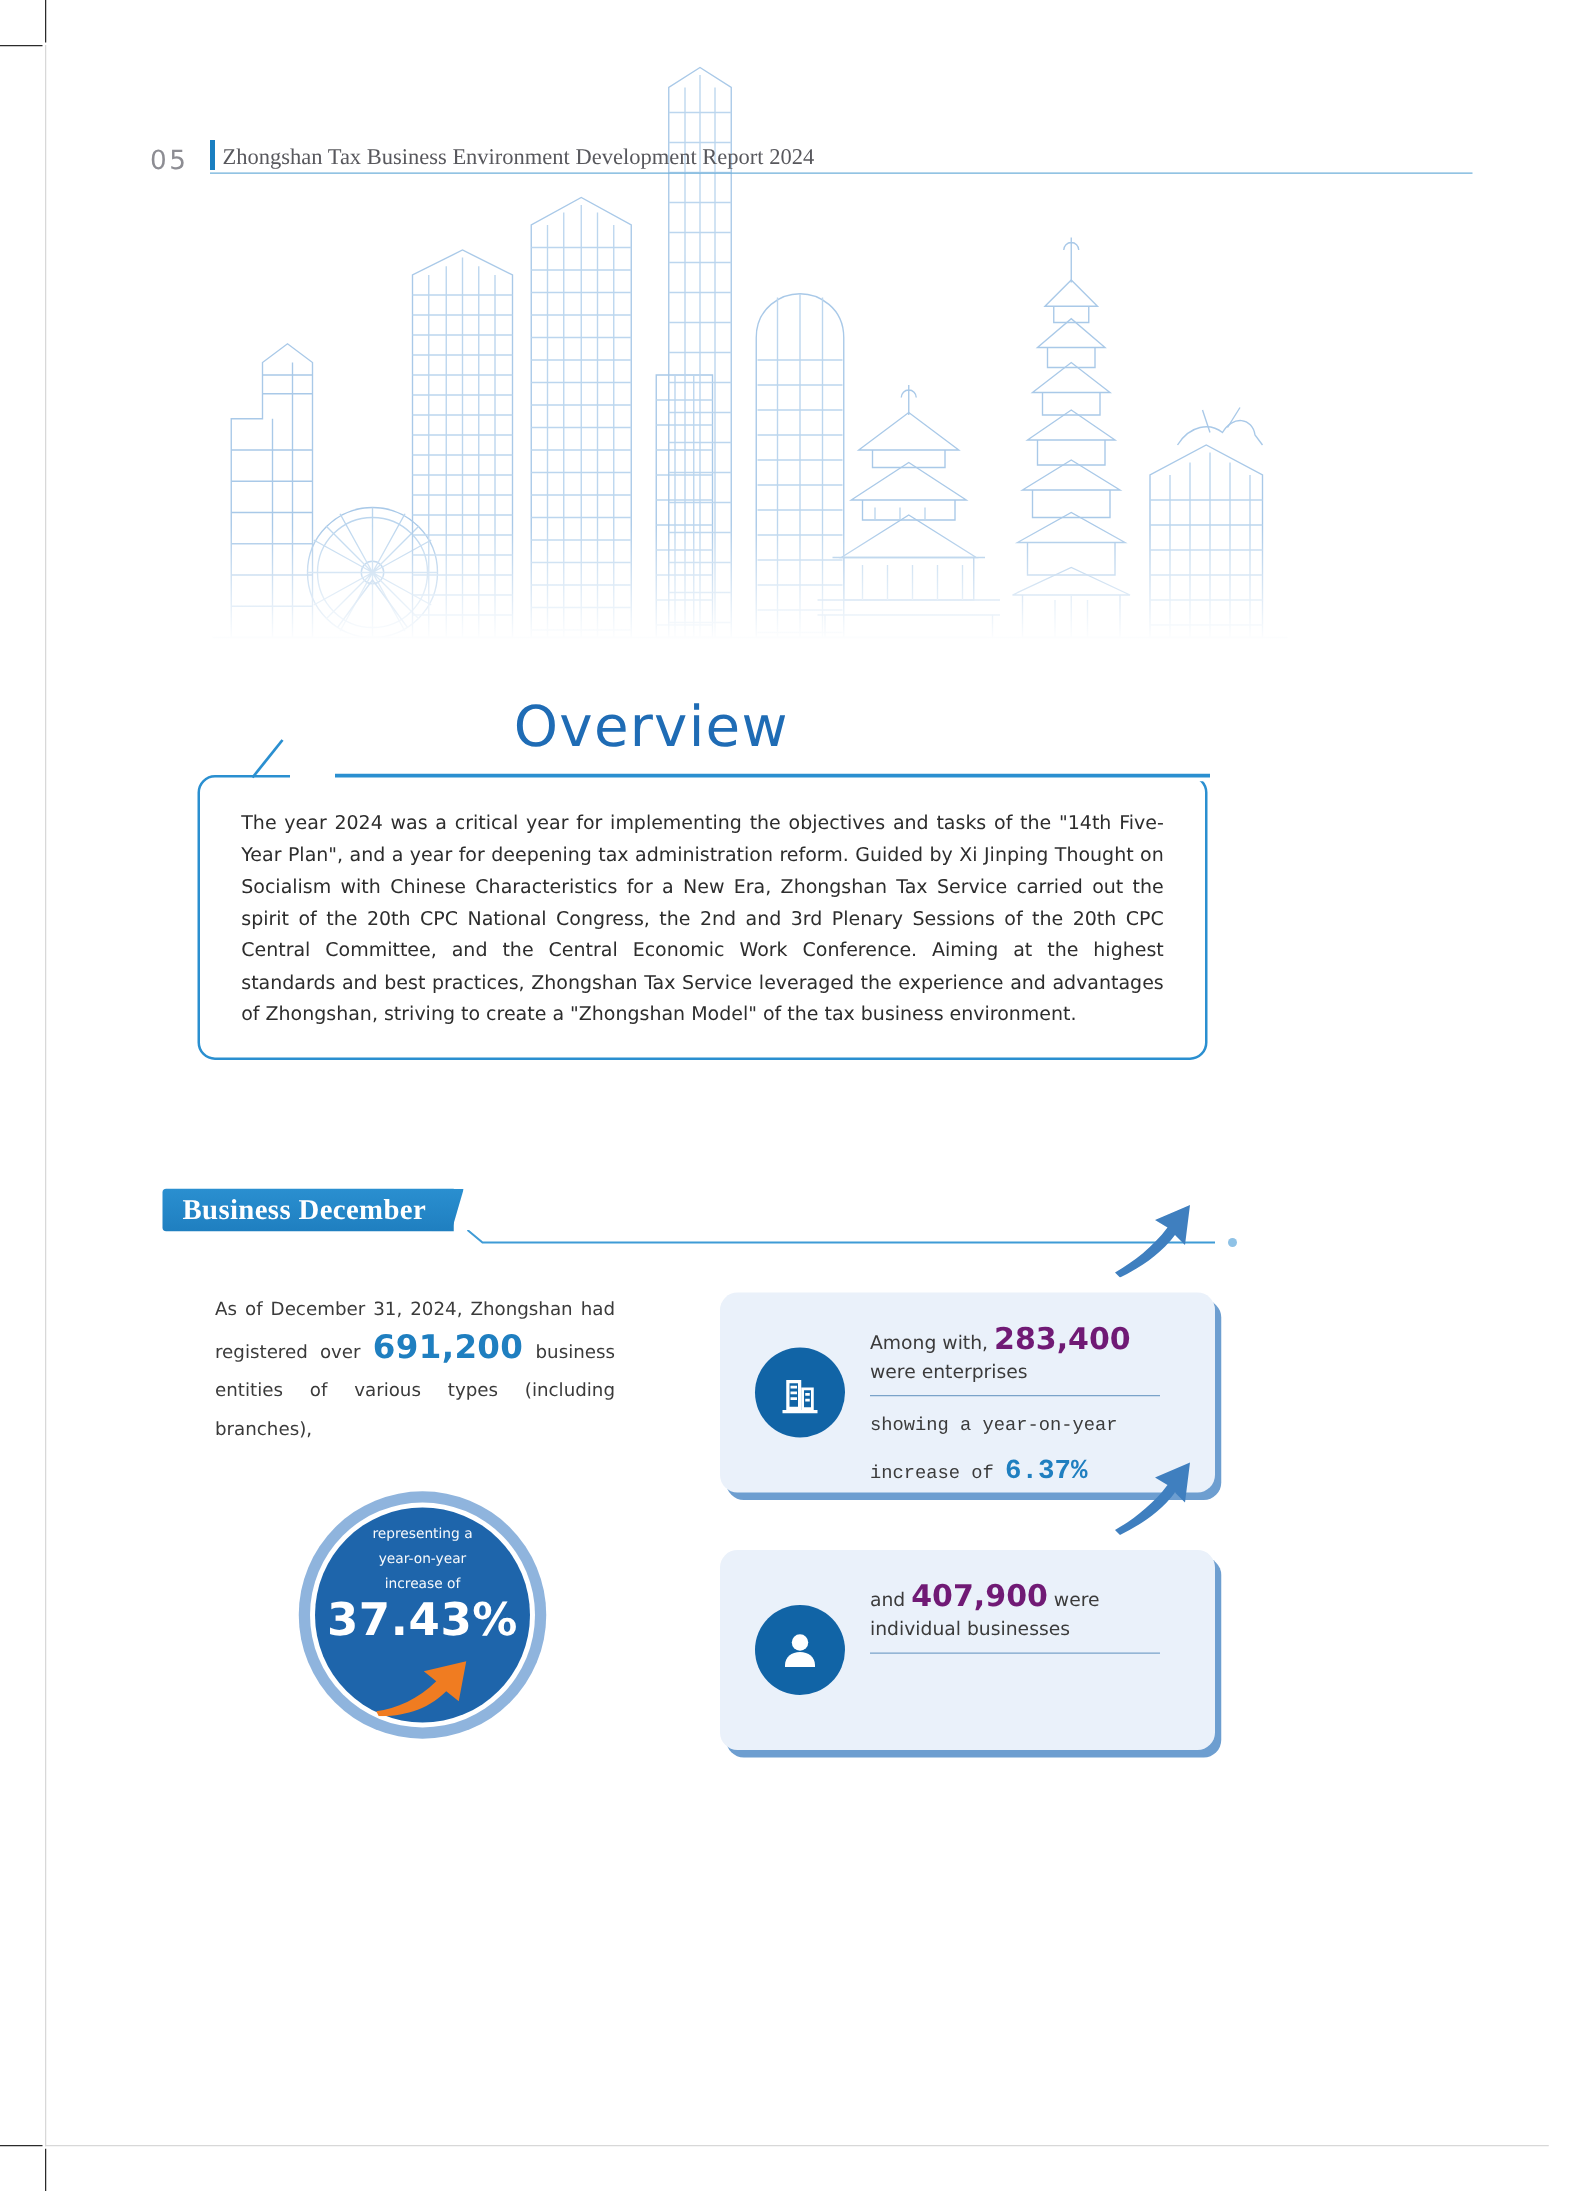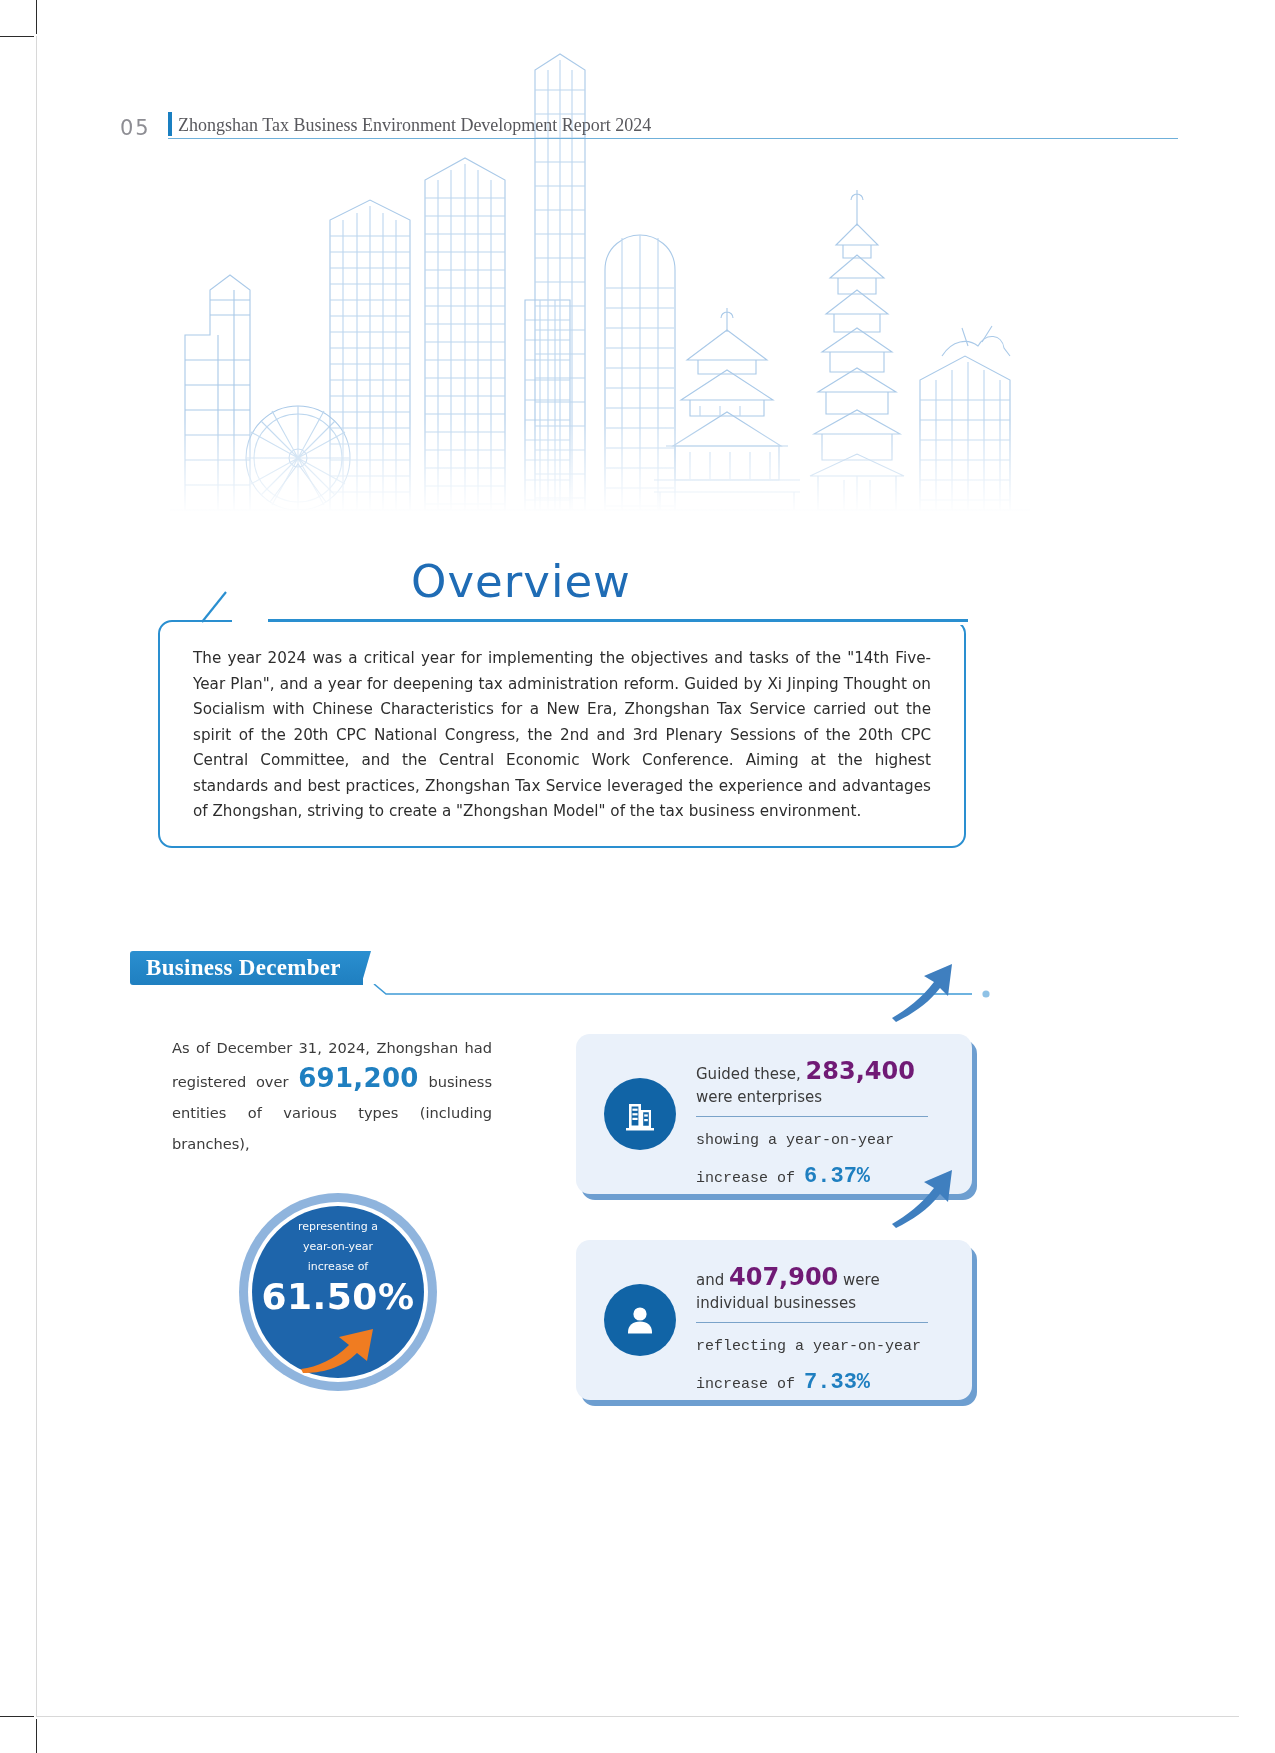--- a/index.html
+++ b/index.html
@@ -467,21 +467,21 @@
 
 <div class="circle-wrap">
   <div class="circle-outer"></div>
   <div class="circle-gap"></div>
   <div class="circle-inner"></div>
   <div class="circle-label">
     <div>representing a</div>
     <div>year-on-year</div>
     <div>increase of</div>
   </div>
-  <div class="circle-pct">61.50%</div>
+  <div class="circle-pct">37.43%</div>
   <div class="circle-arrow">
     <svg width="90" height="52" viewBox="0 0 90 52" xmlns="http://www.w3.org/2000/svg">
       <path d="M6 48 C22 46 40 38 54 24 L44 16 L78 8 L72 40 L62 32 C46 48 26 52 8 52 Z" fill="#f07c21"></path>
     </svg>
   </div>
 </div>
 
 <div class="card-shadow card-1-shadow"></div>
 <div class="card card-1">
   <div class="card-inner">
@@ -494,21 +494,21 @@
           <rect x="12.4" y="14.6" width="5.2" height="2.2"></rect>
           <rect x="12.4" y="19.2" width="5.2" height="2.2"></rect>
           <rect x="12.4" y="23.8" width="5.2" height="2.2"></rect>
           <rect x="24.2" y="20.4" width="3.6" height="2.2"></rect>
           <rect x="24.2" y="25" width="3.6" height="2.2"></rect>
         </g>
       </svg>
     </div>
     <div class="card-body">
       <div class="card-line-top">
-        <span>Guided these, </span><span class="num">283,400</span><br>
+        <span>Among with, </span><span class="num">283,400</span><br>
         <span>were enterprises</span>
       </div>
       <div class="card-divider"></div>
       <div class="card-line-bot">
         <span>showing a year-on-year increase of </span><span class="num">6.37%</span>
       </div>
     </div>
     <div class="card-arrow">
       <svg width="68" height="62" viewBox="0 0 68 62" xmlns="http://www.w3.org/2000/svg">
         <path d="M4 58 C18 50 34 38 46 22 L36 16 L64 4 L60 36 L52 28 C40 44 24 54 8 62 Z" fill="#3f7fbf"></path>
@@ -527,23 +527,20 @@
           <path d="M8 32 C8 25.5 13.2 21.5 20 21.5 C26.8 21.5 32 25.5 32 32 L32 33.5 L8 33.5 Z"></path>
         </g>
       </svg>
     </div>
     <div class="card-body">
       <div class="card-line-top">
         <span>and </span><span class="num">407,900</span>
         <span>were individual businesses</span>
       </div>
       <div class="card-divider"></div>
-      <div class="card-line-bot">
-        <span>reflecting a year-on-year increase of </span><span class="num">7.33%</span>
-      </div>
     </div>
     <div class="card-arrow">
       <svg width="68" height="62" viewBox="0 0 68 62" xmlns="http://www.w3.org/2000/svg">
         <path d="M4 58 C18 50 34 38 46 22 L36 16 L64 4 L60 36 L52 28 C40 44 24 54 8 62 Z" fill="#3f7fbf"></path>
       </svg>
     </div>
   </div>
 </div>
 
 </body></html>

